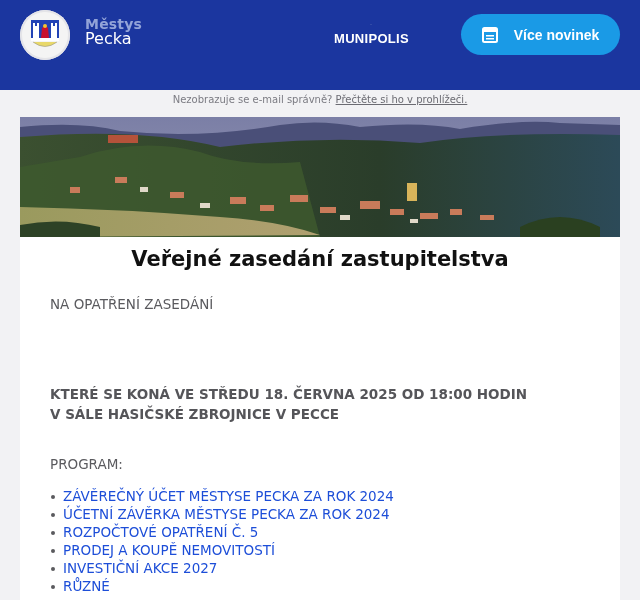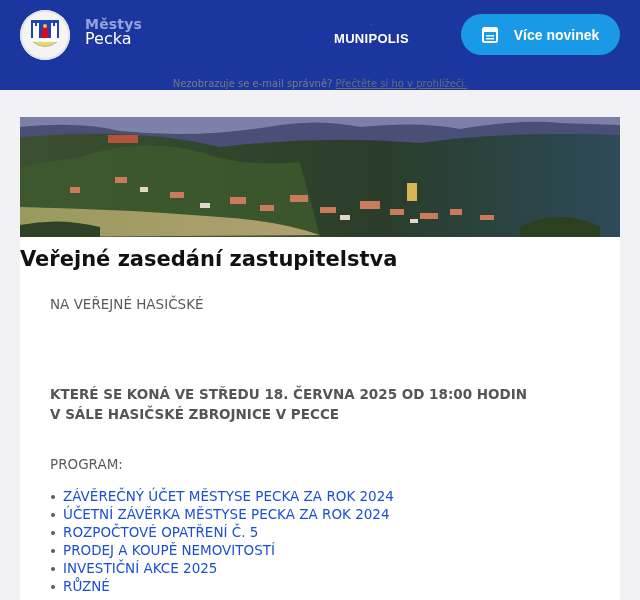--- a/index.html
+++ b/index.html
@@ -32,33 +32,33 @@
     color: #ffffff; font-weight: bold; font-size: 13px; font-family: "Liberation Sans", sans-serif;
     letter-spacing: 0.3px; text-decoration: none; flex-direction: column;
   }
   .more-btn {
     position: absolute; left: 461px; top: 14px; width: 159px; height: 41px;
     border-radius: 21px; background: #1a9ae6;
     display: flex; align-items: center; justify-content: center; gap: 16px;
     color: #ffffff; font-weight: bold; font-size: 14px; border: none; cursor: pointer;
   }
   .notice {
-    position: absolute; left: 0; top: 78px; width: 640px; text-align: center;
+    position: absolute; left: 0; top: 94px; width: 640px; text-align: center;
     font-size: 10px; color: #7b7b82;
   }
   .notice a { color: #6b6b72; text-decoration: underline; }
   .card {
     position: absolute; left: 20px; top: 117px; width: 600px; height: 500px;
     background: #ffffff;
   }
   .hero {
     position: absolute; left: 0; top: 0; width: 600px; height: 120px; overflow: hidden;
   }
   .title {
-    position: absolute; left: 0; top: 130px; width: 600px; text-align: left;
+    position: absolute; left: 0; top: 130px; width: 600px; text-align: center;
     font-weight: bold; font-size: 21px; color: #111111;
   }
   .body-text {
     position: absolute; left: 30px; color: #5a5a5e; font-size: 13.5px; line-height: 20px;
   }
   .intro { top: 177px; }
   .when { top: 267px; font-weight: bold; font-size: 13.5px; color: #555559; line-height: 20px; }
   .program-label { top: 337px; }
   .program-list {
     position: absolute; left: 30px; top: 370px; list-style: none;
@@ -164,31 +164,31 @@
       <rect x="387" y="66" width="10" height="18" fill="#d8b45a"></rect>
       <path d="M0 90 Q100 92 200 100 Q260 104 300 118 L0 120 Z" fill="url(#field)"></path>
       <path d="M0 108 Q40 100 80 110 L80 120 L0 120 Z" fill="#2d4226"></path>
       <path d="M500 110 Q540 90 580 110 L580 120 L500 120 Z" fill="#2a4020"></path>
     </svg>
   </div>
 
   <div class="title">Veřejné zasedání zastupitelstva</div>
 
   <div class="body-text intro">
-    <div>NA VEŘEJNÉ HASIČSKÉ</div>
+    <div>NA OPATŘENÍ ZASEDÁNÍ</div>
   </div>
 
   <div class="body-text when">
     <div>KTERÉ SE KONÁ VE STŘEDU 18. ČERVNA 2025 OD 18:00 HODIN</div>
     <div>V SÁLE HASIČSKÉ ZBROJNICE V PECCE</div>
   </div>
 
   <div class="body-text program-label">PROGRAM:</div>
 
   <ul class="program-list">
     <li>ZÁVĚREČNÝ ÚČET MĚSTYSE PECKA ZA ROK 2024</li>
     <li>ÚČETNÍ ZÁVĚRKA MĚSTYSE PECKA ZA ROK 2024</li>
     <li>ROZPOČTOVÉ OPATŘENÍ Č. 5</li>
     <li>PRODEJ A KOUPĚ NEMOVITOSTÍ</li>
-    <li>INVESTIČNÍ AKCE 2025</li>
+    <li>INVESTIČNÍ AKCE 2027</li>
     <li>RŮZNÉ</li>
   </ul>
 </div>
 
 </body></html>

